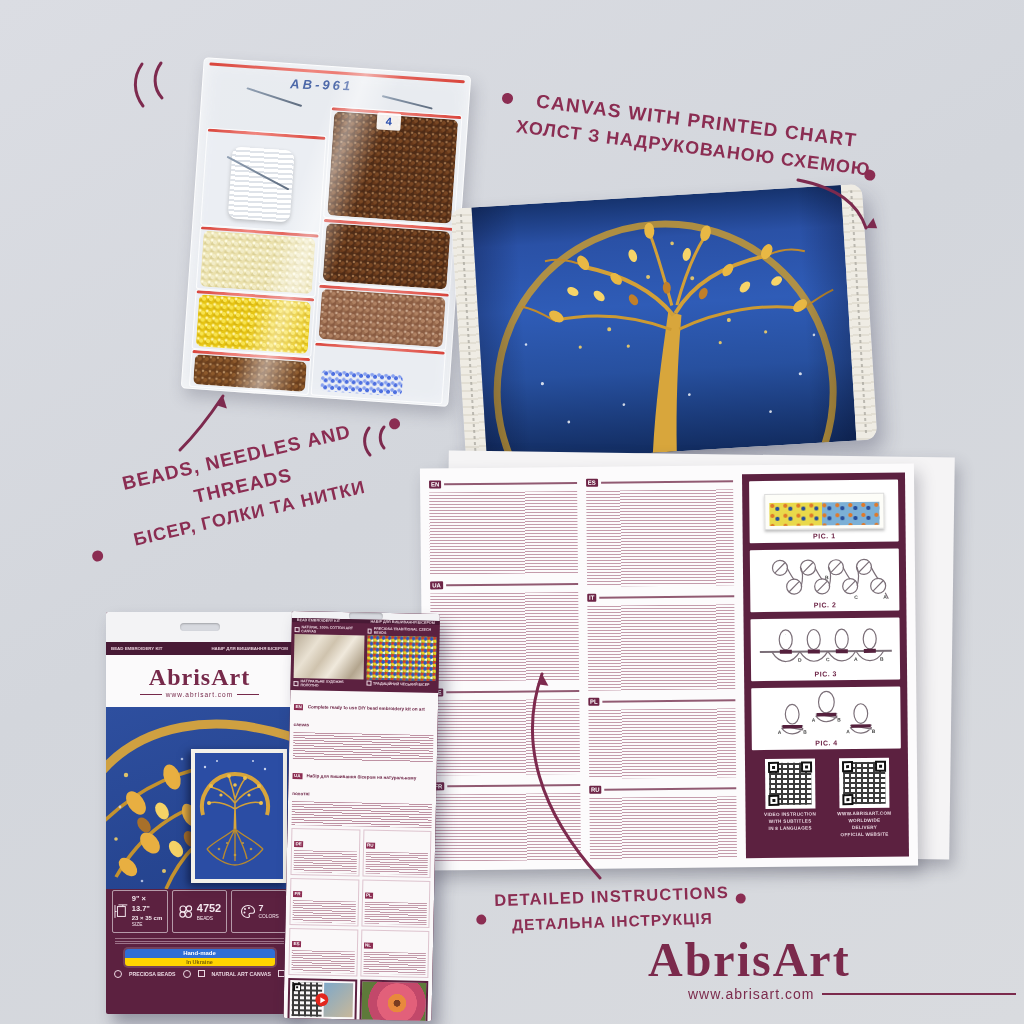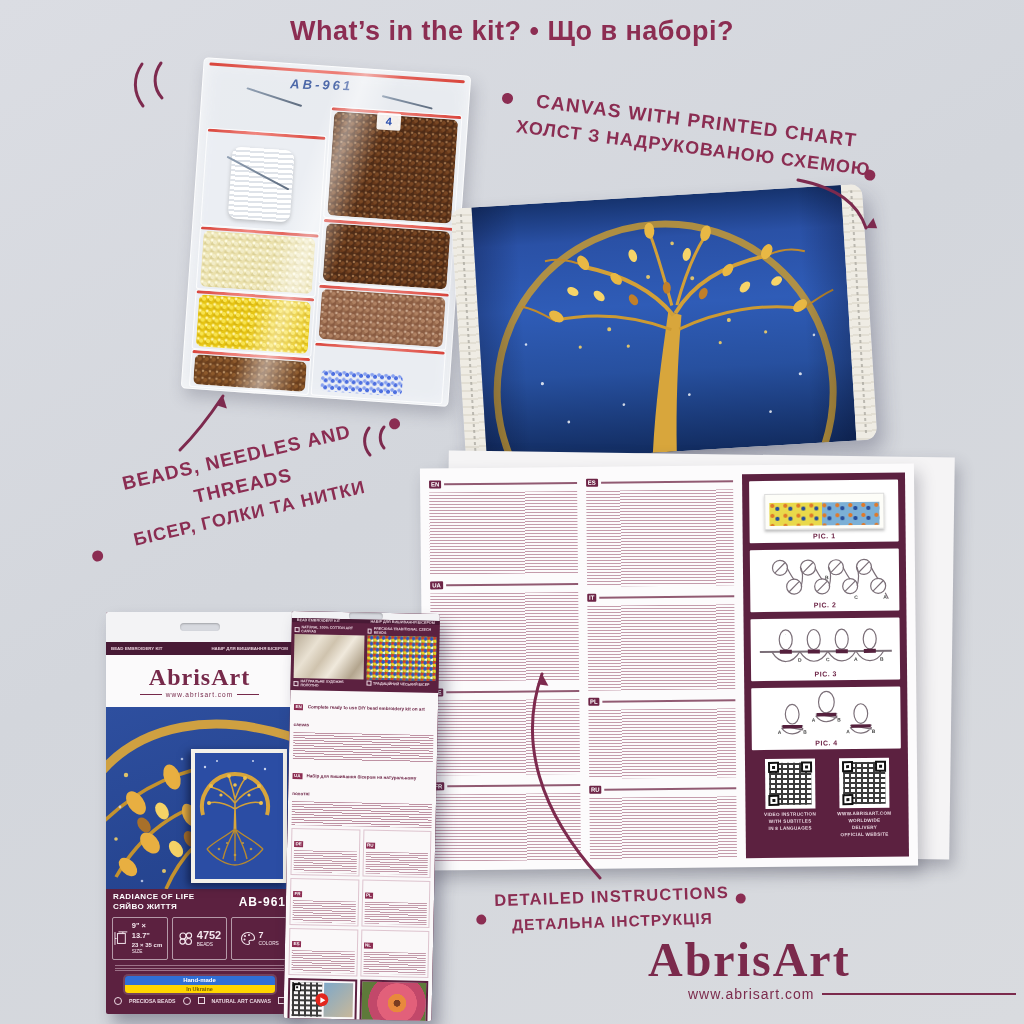--- a/index.html
+++ b/index.html
@@ -115,21 +115,20 @@
   .biglogo .nm{font-family:"Liberation Serif",serif;font-size:48px;font-weight:bold;letter-spacing:2px;line-height:1;}
   .biglogo .strow{display:flex;align-items:center;gap:8px;margin-top:2px;margin-left:40px;}
   .biglogo .st{font-size:14px;letter-spacing:1px;}
   .biglogo .rule{flex:1;height:2px;background:#7b2a4c;}
 </style>
 </head>
 <body>
 
 <div class="stage">
 
-  <div class="abs title">What’s in the kit?  •  Що в наборі?</div>
 
   <div class="abs bag">
     <div class="bagbody"></div>
     <div class="zip" style="top:5px;left:6px;right:6px;"></div>
     <div class="abs marker" style="left:88px;top:12px;transform:rotate(-2deg);">AB-961</div>
     <div class="needle" style="left:44px;top:34px;width:58px;transform:rotate(14deg);"></div>
     <div class="needle" style="left:180px;top:30px;width:52px;transform:rotate(10deg);"></div>
 
     <div class="pouch" style="left:8px;top:70px;width:118px;height:96px;">
       <div class="zip"></div>
@@ -456,27 +455,20 @@
             </g>
           <g fill="#e8eefc" opacity=".85">
               <circle cx="10" cy="14" r="1.2"></circle>
               <circle cx="70" cy="16" r="1.2"></circle>
               <circle cx="22" cy="8" r="1"></circle>
               <circle cx="58" cy="8" r="1"></circle>
             </g>
         </svg>
       </div>
     </div>
-    <div class="titlebar">
-      <div class="tname">
-        <div>RADIANCE OF LIFE</div>
-        <div>СЯЙВО ЖИТТЯ</div>
-      </div>
-      <div class="sku">AB-961</div>
-    </div>
     <div class="specs">
       <div class="spec">
         <svg width="15" height="15" viewBox="0 0 15 15">
             <rect x="3.5" y="2.5" width="8" height="10" fill="none" stroke="#f4e7ee" stroke-width="1"></rect>
             <path d="M1,1 v13 M1,7.5 h1.6 M13.5,0.8 h-9 M9,.8 v1.6" stroke="#f4e7ee" stroke-width="1" fill="none"></path>
           </svg>
         <div>
             <div class="num">9" × 13.7"</div>
             <div class="num" style="font-size:6px;">23 × 35 cm</div>
             <div class="cap">SIZE</div>

